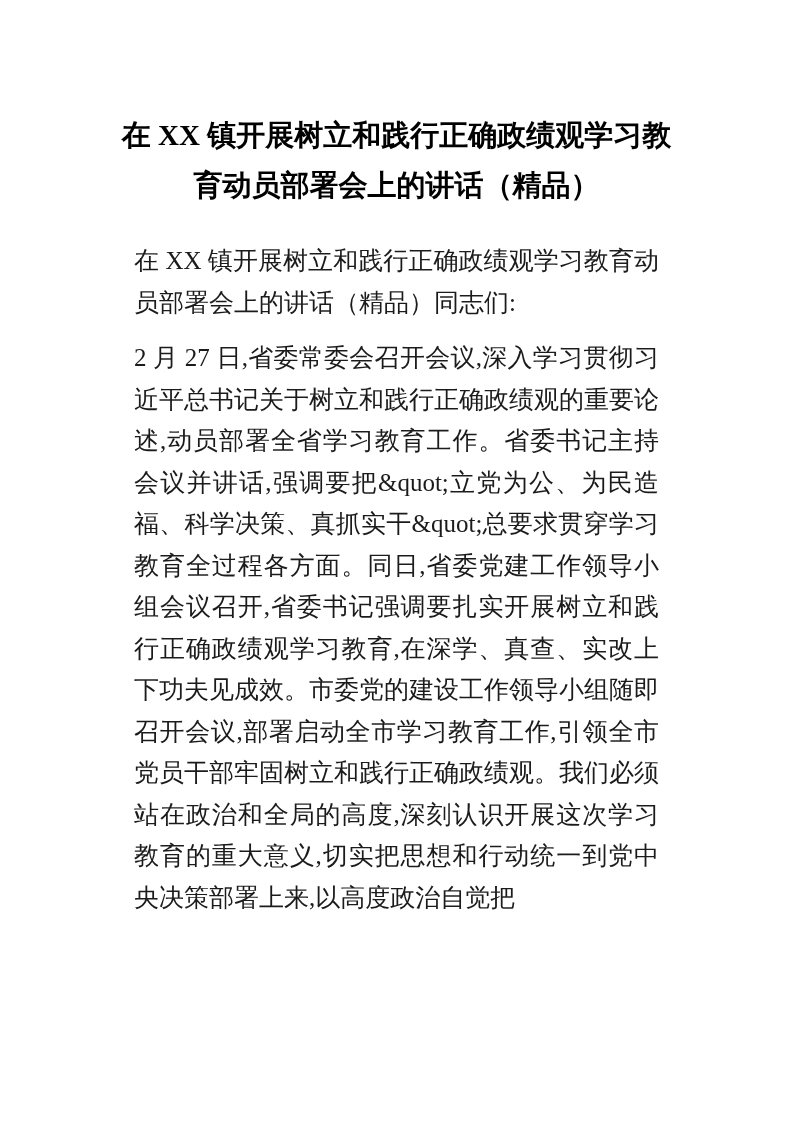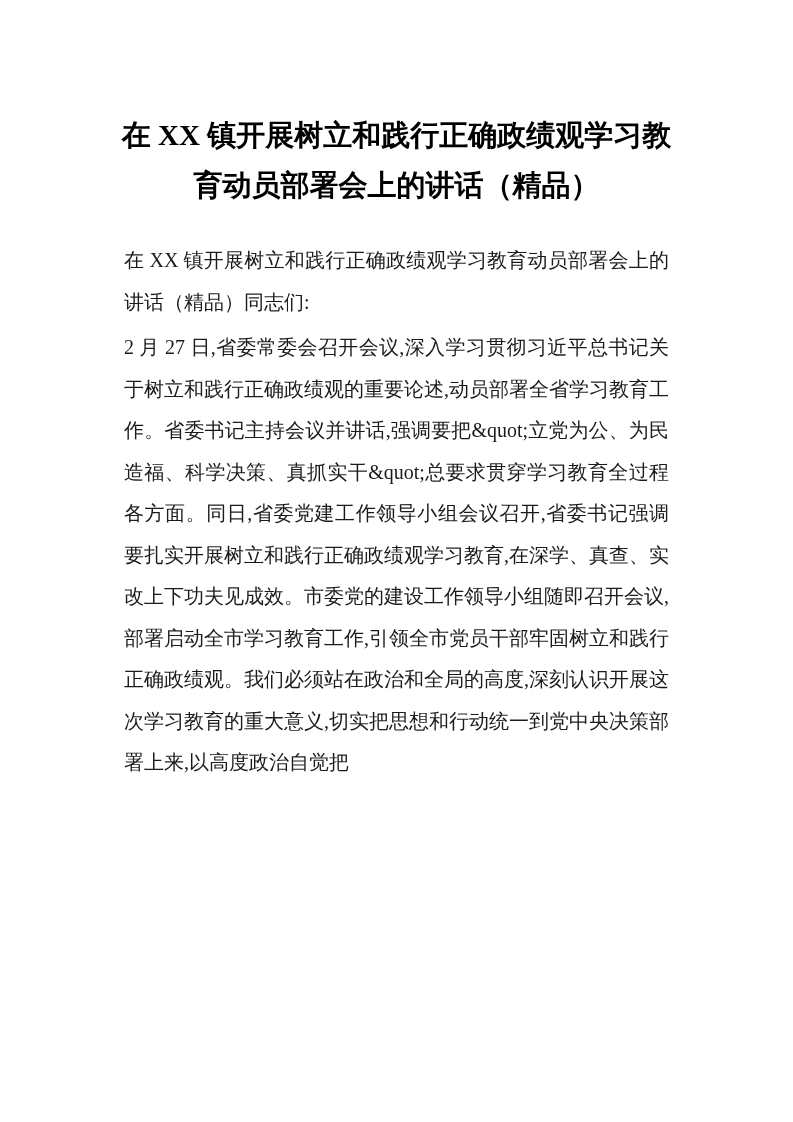--- a/index.html
+++ b/index.html
@@ -24,22 +24,22 @@
   }
   .doc-title {
     margin: 110px 0 30px 0;
     font-size: 29px;
     font-weight: bold;
     line-height: 50px;
     text-align: center;
     color: #000000;
   }
   .doc-body p {
-    margin: 4px;
-    font-size: 20px;
+    margin: 14px;
+    font-size: 25px;
     line-height: 41.5px;
     text-align: justify;
     text-justify: inter-ideograph;
     color: #1b1b1b;
   }
 </style>
 </head>
 <body>
 
 <div class="page">

